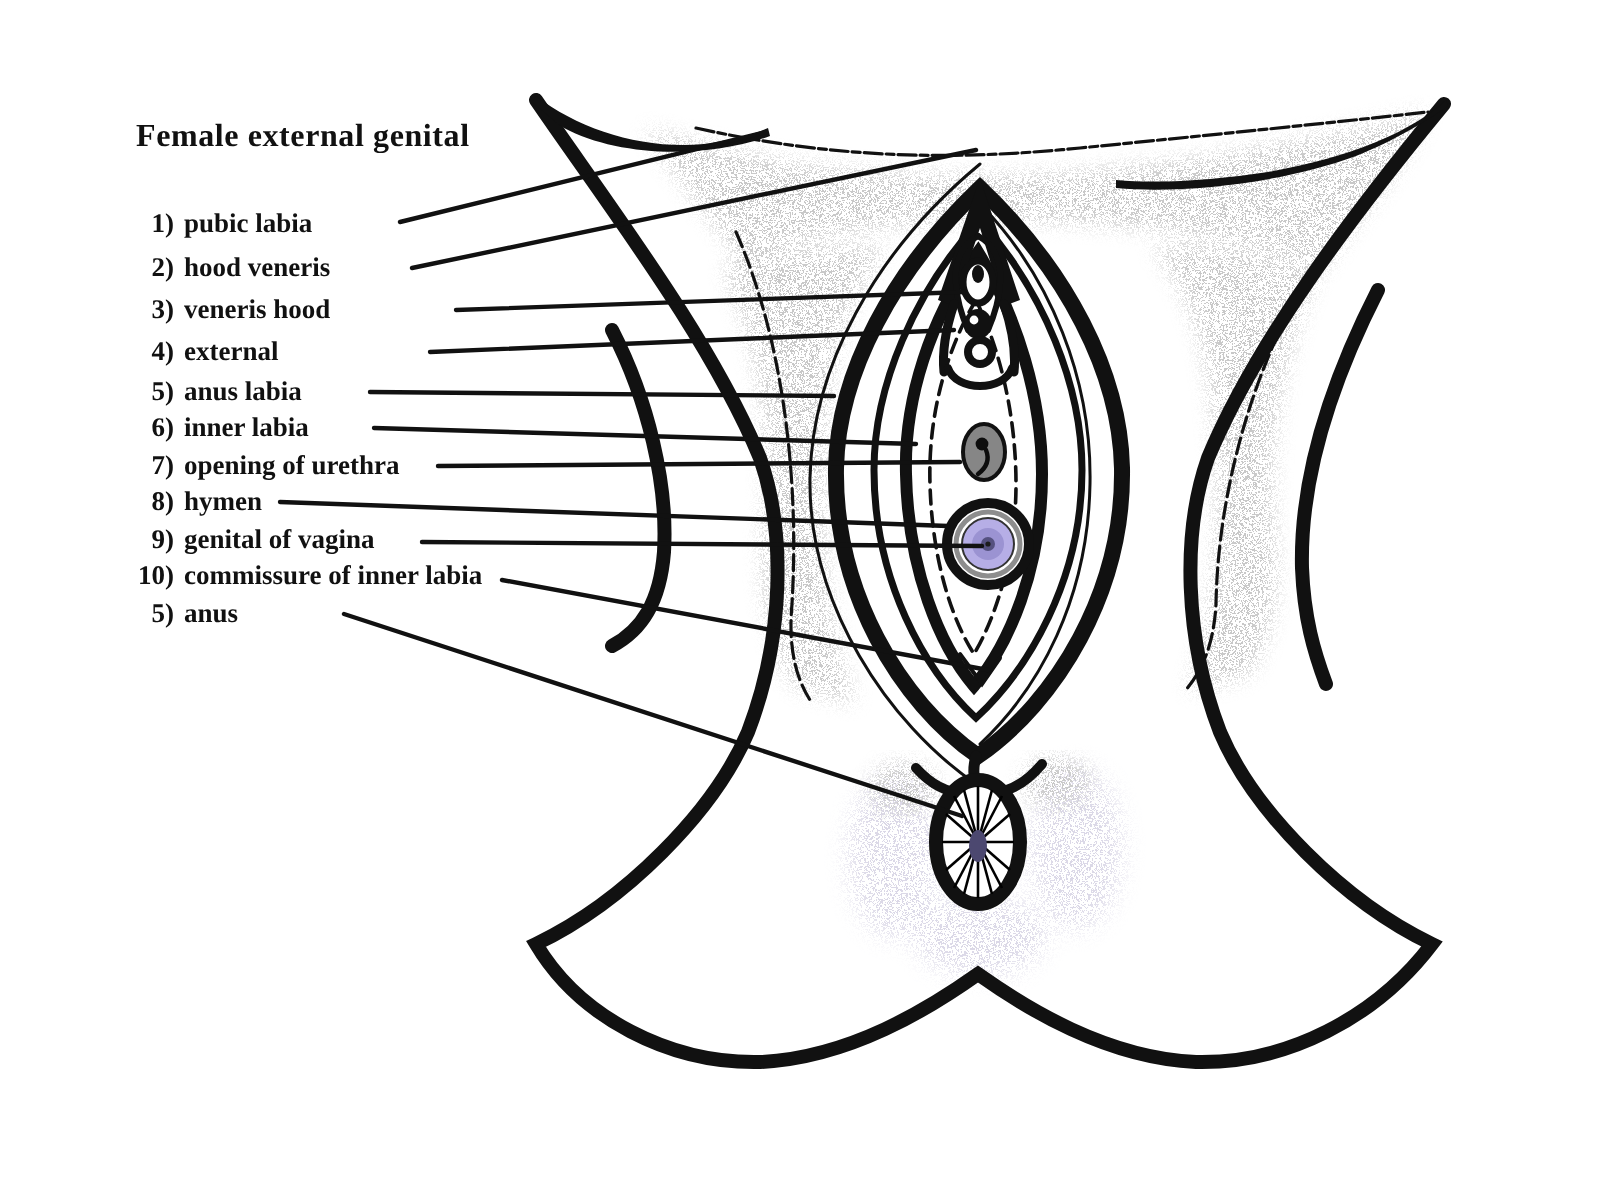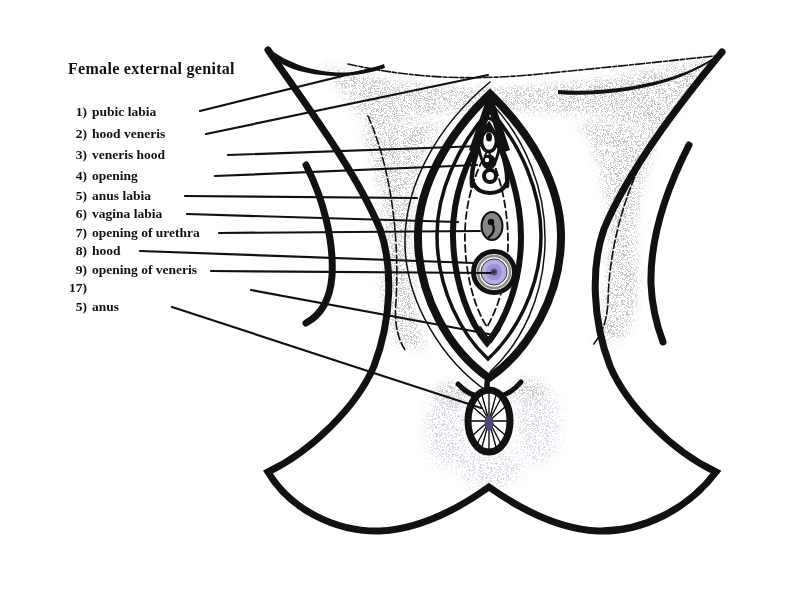--- a/index.html
+++ b/index.html
@@ -162,44 +162,45 @@
     <div class="lbl" style="top:123px">
       <span class="num">2)</span>
       <span class="txt">hood veneris</span>
     </div>
     <div class="lbl" style="top:144px">
       <span class="num">3)</span>
       <span class="txt">veneris hood</span>
     </div>
     <div class="lbl" style="top:165px">
       <span class="num">4)</span>
-      <span class="txt">opening</span>
+      <span class="txt">external</span>
     </div>
     <div class="lbl" style="top:185px">
       <span class="num">5)</span>
       <span class="txt">anus labia</span>
     </div>
     <div class="lbl" style="top:203px">
       <span class="num">6)</span>
-      <span class="txt">vagina labia</span>
+      <span class="txt">inner labia</span>
     </div>
     <div class="lbl" style="top:222px">
       <span class="num">7)</span>
       <span class="txt">opening of urethra</span>
     </div>
     <div class="lbl" style="top:240px">
       <span class="num">8)</span>
-      <span class="txt">hood</span>
+      <span class="txt">hymen</span>
     </div>
     <div class="lbl" style="top:259px">
       <span class="num">9)</span>
-      <span class="txt">opening of veneris</span>
+      <span class="txt">genital of vagina</span>
     </div>
     <div class="lbl" style="top:277px">
-      <span class="num">17)</span>
+      <span class="num">10)</span>
+      <span class="txt">commissure of inner labia</span>
     </div>
     <div class="lbl" style="top:296px">
       <span class="num">5)</span>
       <span class="txt">anus</span>
     </div>
   </div>
 
 </div>
 
 </body></html>

